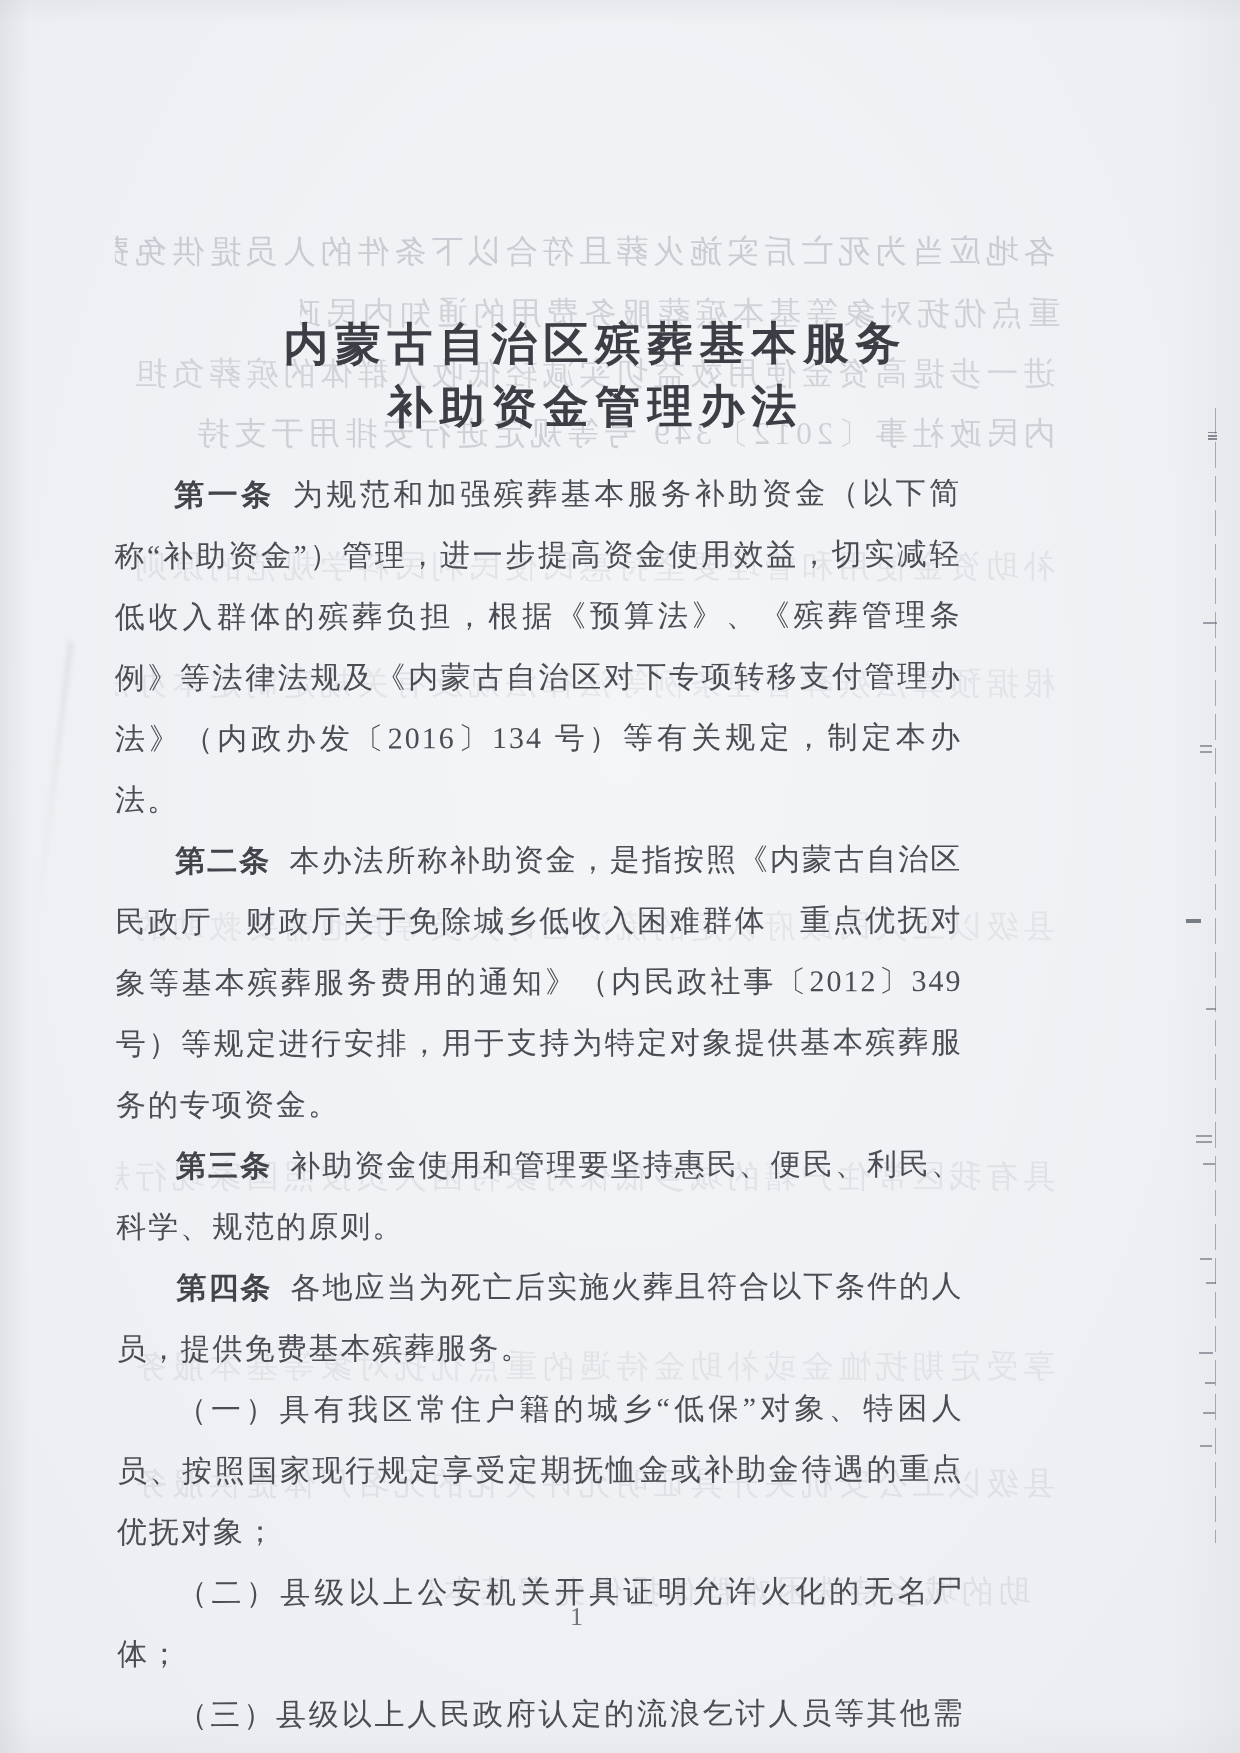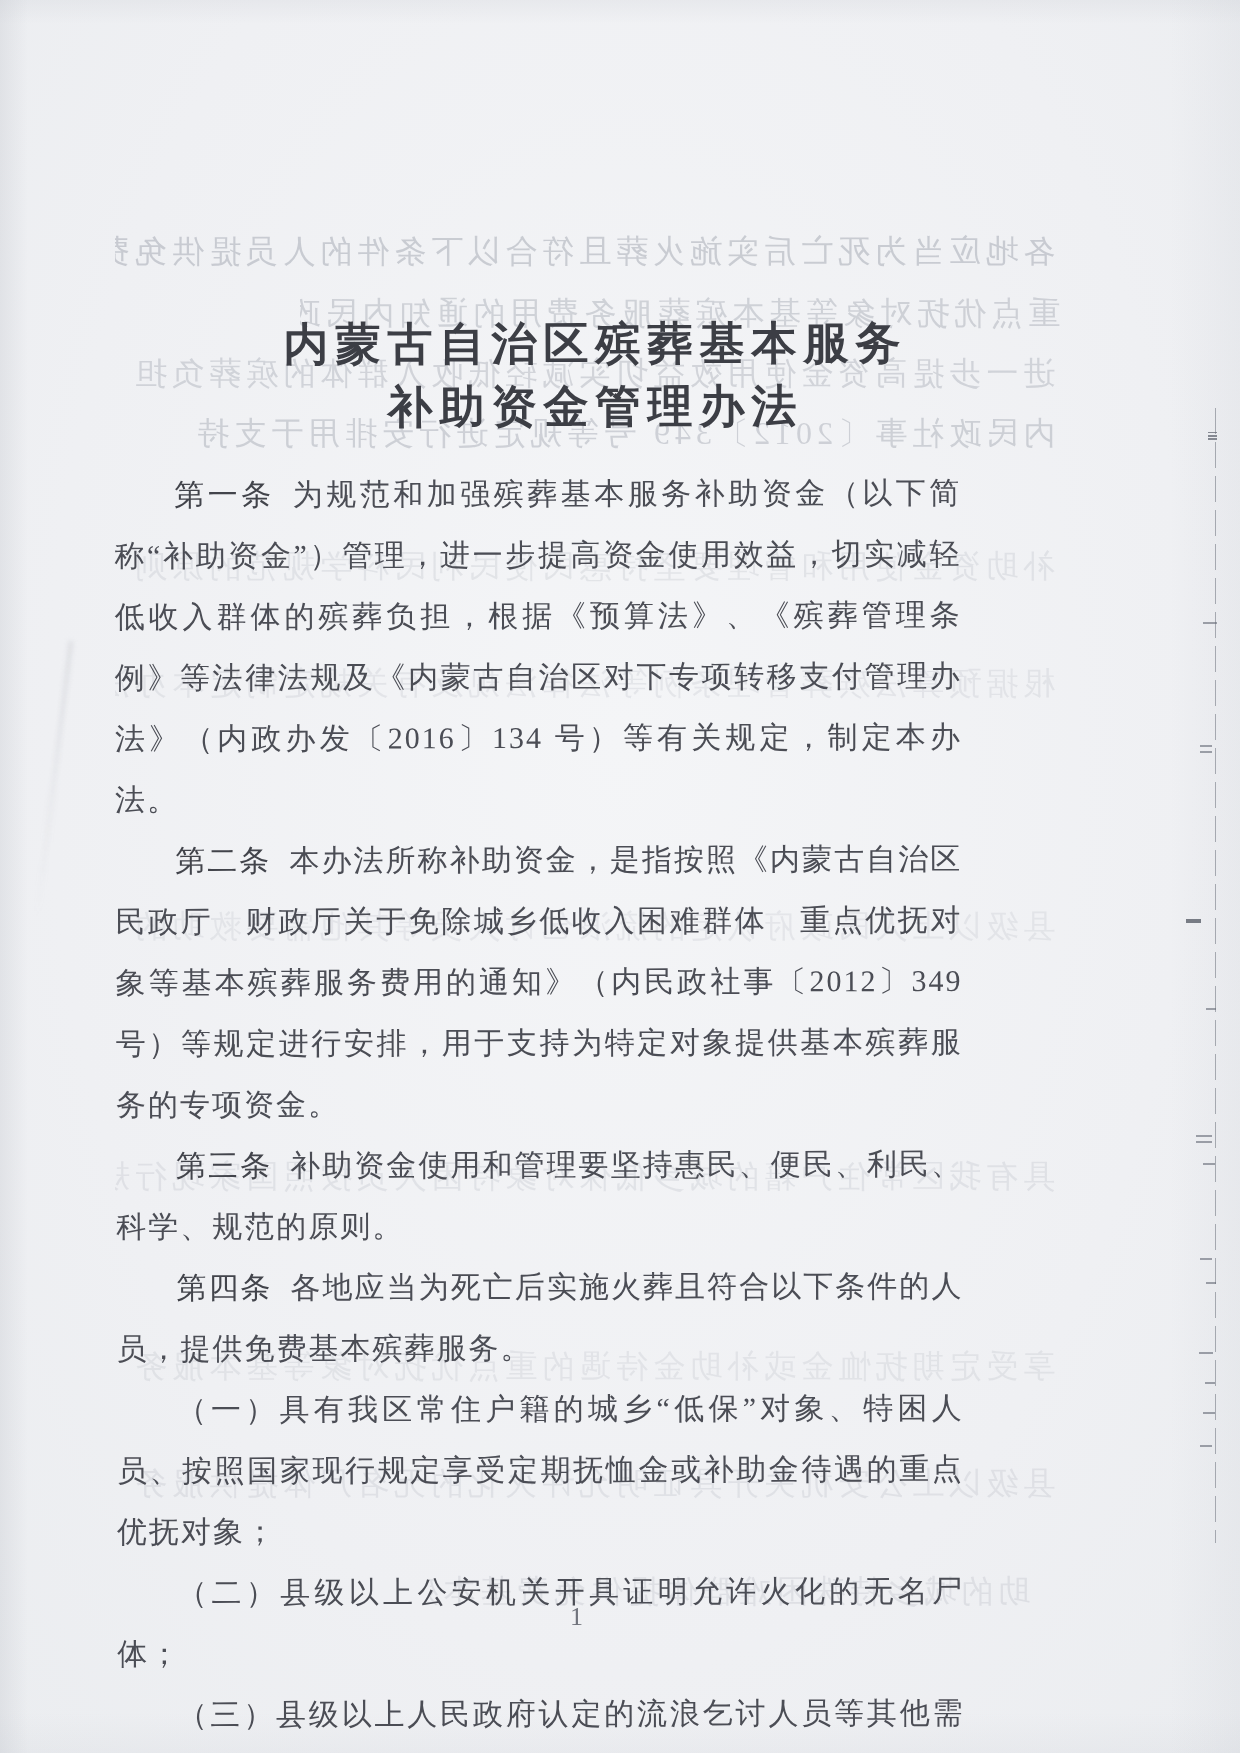--- a/index.html
+++ b/index.html
@@ -68,21 +68,21 @@
     line-height: 61px;
     letter-spacing: 2px;
     color: #4b4d55;
     text-align: justify;
   }
   .bodytext p {
     margin: 0;
     text-indent: 2em;
   }
   .art-label {
-    font-weight: 400;
+    font-weight: 700;
     color: #42444b;
     margin-right: 18px;
   }
   .art-label:empty { margin-right: 0; }
 
   .page-number {
     position: absolute;
     z-index: 3;
     top: 1602px;
     left: 570px;

